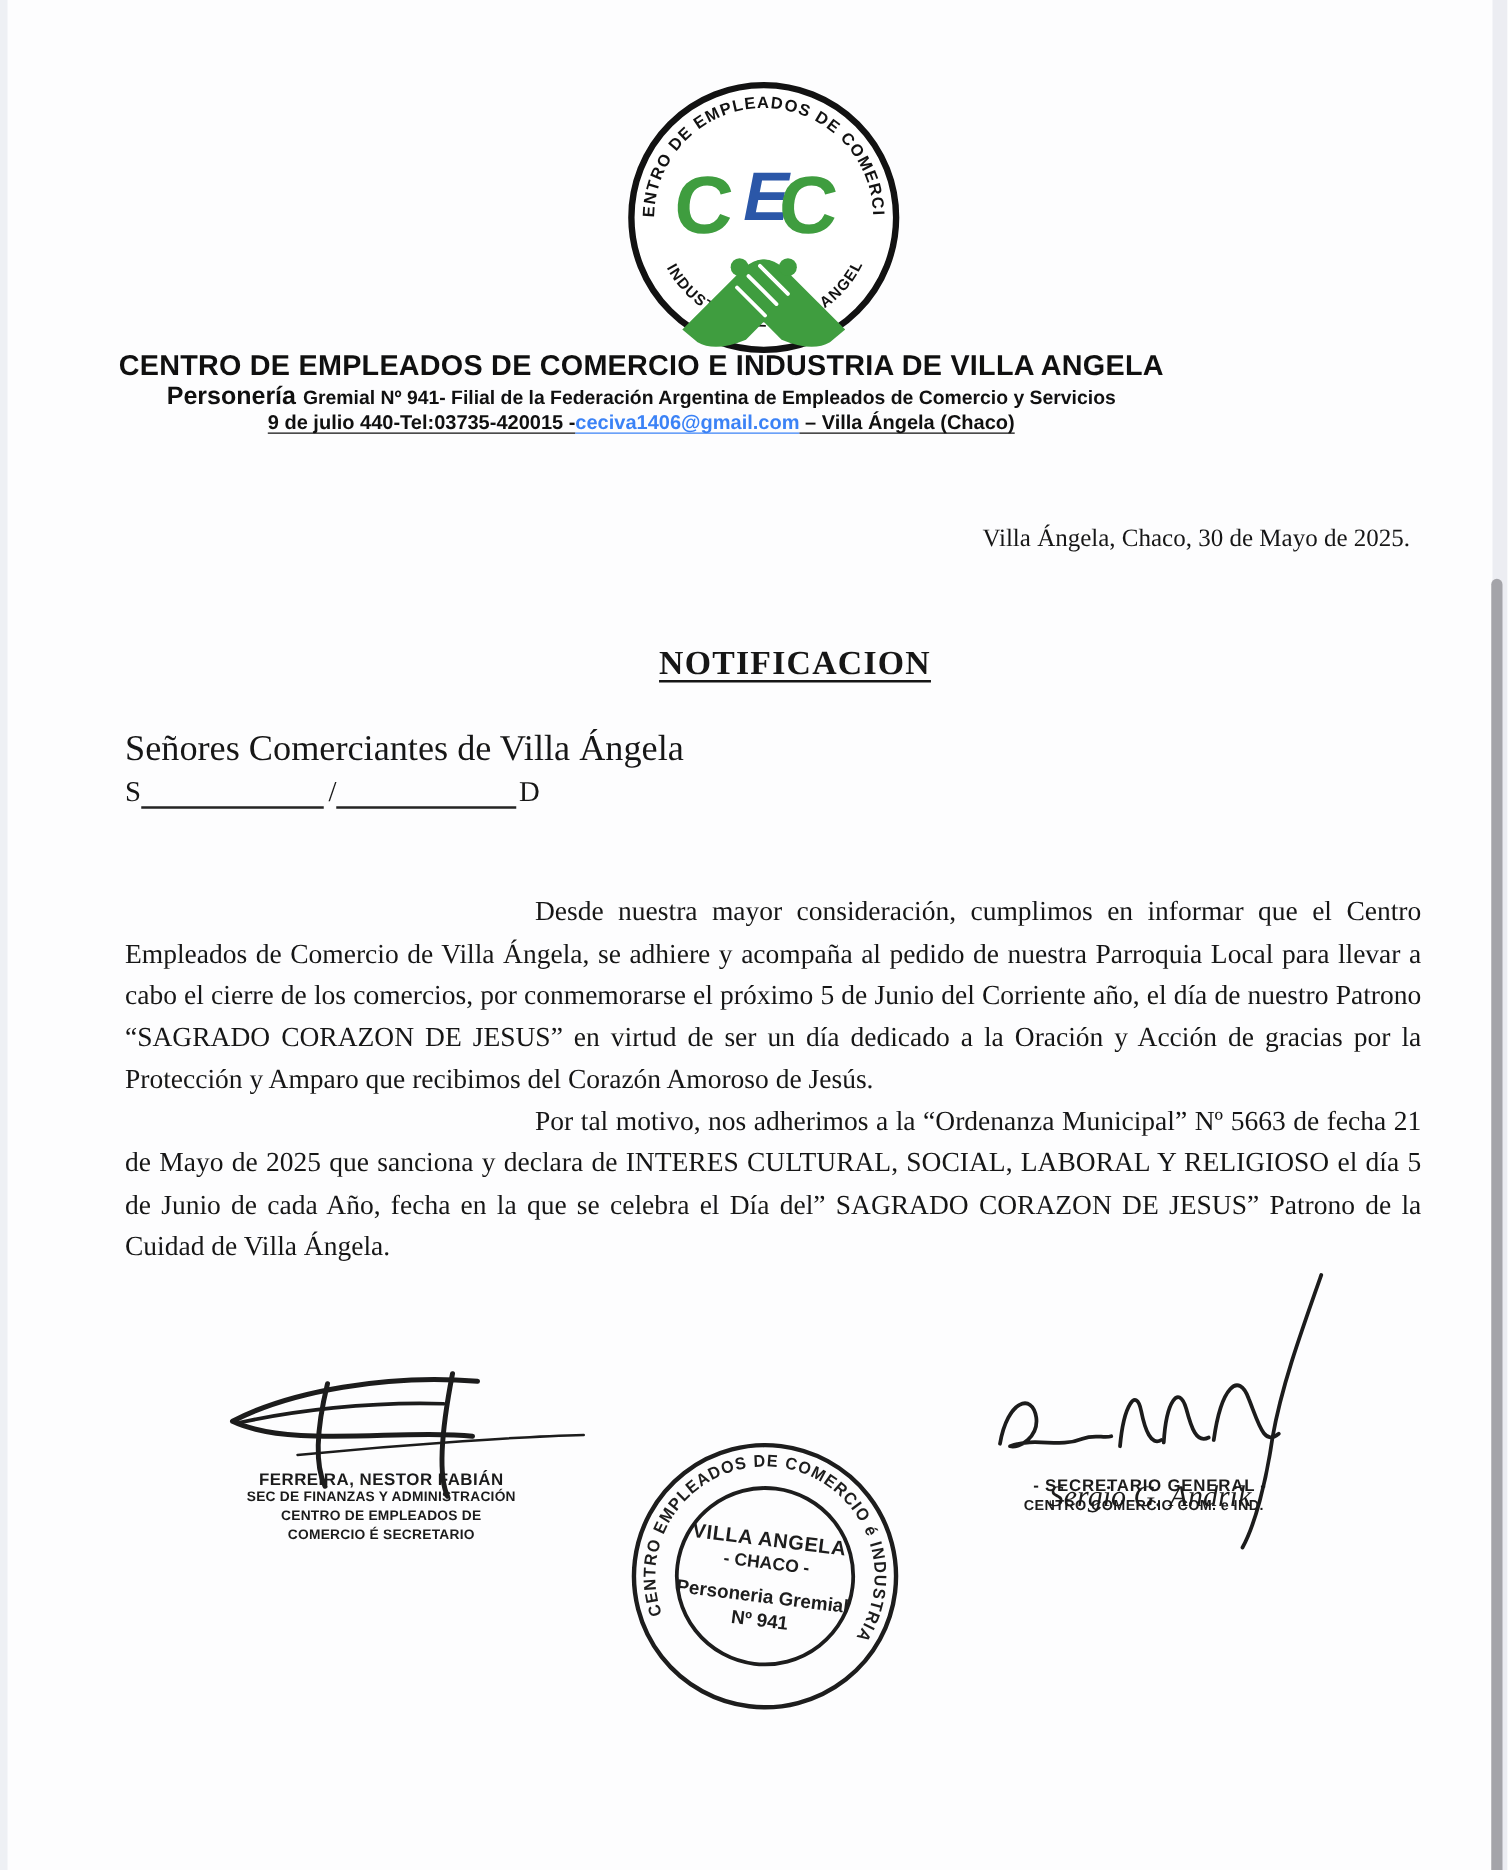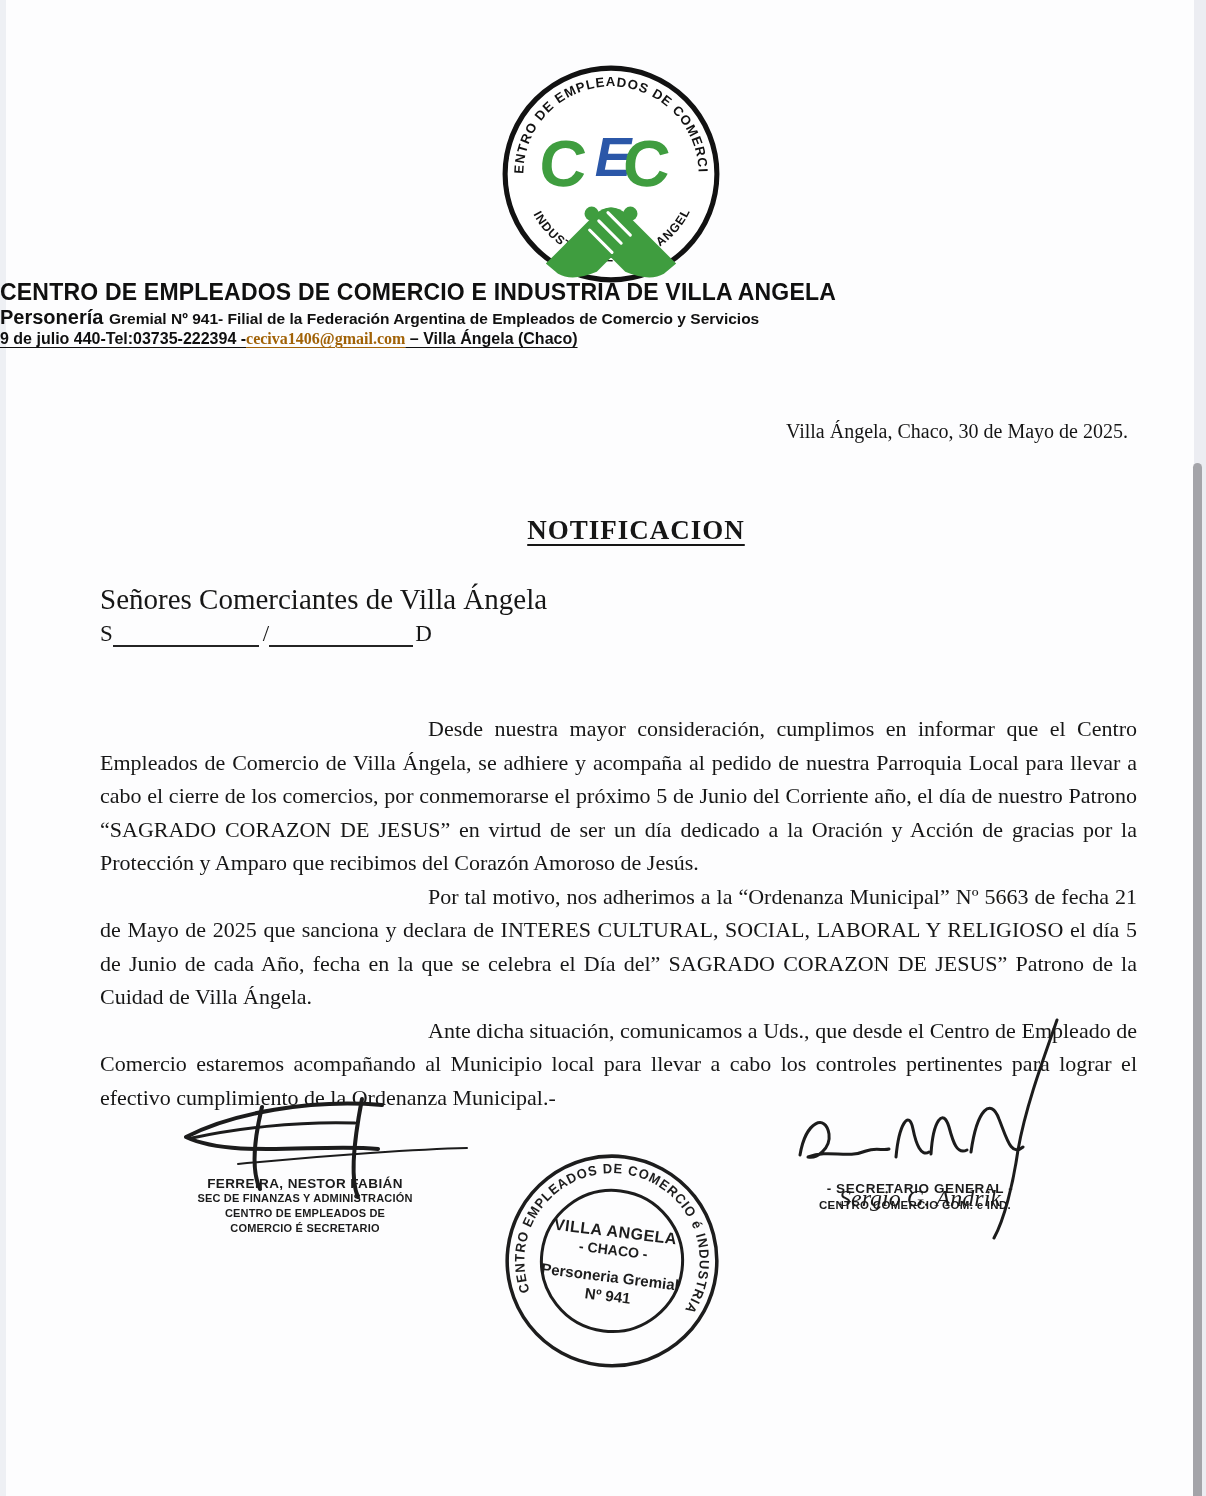--- a/index.html
+++ b/index.html
@@ -10,27 +10,27 @@
     color:#161616;
   }
   .abs{position:absolute;}
   
   .left-edge{left:0;top:0;width:6px;height:1496px;background:#eef0f4;}
   
   .scroll-track{right:0;top:0;width:12px;height:1496px;background:#ecedf2;}
   .scroll-thumb{right:4px;top:463px;width:9px;height:1033px;background:#a4a4a9;border-radius:5px 5px 0 0;}
   
   .logo-wrap{left:499px;top:62px;width:224px;height:224px;}
-  .hdr{left:0;top:0;width:1026px;font-family:"Liberation Sans",sans-serif;font-weight:bold;color:#101010;}
+  .hdr{left:0;top:0;width:1026px;text-align:center;font-family:"Liberation Sans",sans-serif;font-weight:bold;color:#101010;}
   .hdr1{top:279px;font-size:23px;letter-spacing:.2px;}
   .hdr2{top:306px;font-size:15.5px;}
   .hdr2 .lead{font-size:20px;}
   .hdr3{top:330px;font-size:16px;}
   .hdr3 span{text-decoration:underline;text-underline-offset:3px;}
-  .email{color:#a16207;font-family:Liberation Serif, serif;}
+  .email{color:#3b82f6;}
   
   .dateline{top:420px;right:78px;font-size:20px;}
   .doc-title{left:0;top:515px;width:1272px;text-align:center;font-size:27px;font-weight:bold;letter-spacing:1px;text-decoration:underline;text-underline-offset:5px;}
   .addressee{left:100px;top:583px;font-size:29px;}
   .salut{left:100px;top:619px;font-size:23px;display:flex;align-items:flex-end;}
   .blankline{display:inline-block;border-bottom:2px solid #242424;height:26px;}
   .bl1{width:146px;margin-right:4px;}
   .bl2{width:144px;margin-right:2px;}
   .bodytext{left:100px;top:712px;width:1037px;font-size:22px;line-height:33.5px;text-align:justify;}
   .bodytext p{margin:0;text-indent:328px;}
@@ -80,38 +80,37 @@
       <circle cx="129" cy="149" r="7" fill="#3f9d3f"></circle>
     </g>
   </svg>
 </div>
 
 <div class="abs hdr hdr1">CENTRO DE EMPLEADOS DE COMERCIO E INDUSTRIA DE VILLA ANGELA</div>
 <div class="abs hdr hdr2">
   <span class="lead">Personería </span><span>Gremial Nº 941- Filial de la Federación Argentina de Empleados de Comercio y Servicios</span>
 </div>
 <div class="abs hdr hdr3">
-  <span>9 de julio 440-Tel:03735-222394 -</span><span class="email">ceciva1406@gmail.com</span><span> – Villa Ángela (Chaco)</span>
+  <span>9 de julio 440-Tel:03735-420015 -</span><span class="email">ceciva1406@gmail.com</span><span> – Villa Ángela (Chaco)</span>
 </div>
 
 <div class="abs dateline">Villa Ángela, Chaco, 30 de Mayo de 2025.</div>
 <div class="abs doc-title">NOTIFICACION</div>
 <div class="abs addressee">Señores Comerciantes de Villa Ángela</div>
 <div class="abs salut">
   <span>S</span>
     <span class="blankline bl1"></span>
     <span>/</span>
     <span class="blankline bl2"></span>
     <span>D</span>
 </div>
 
 <div class="abs bodytext">
   <p>Desde nuestra mayor consideración, cumplimos en informar que el Centro Empleados de Comercio de Villa Ángela, se adhiere y acompaña al pedido de nuestra Parroquia Local para llevar a cabo el cierre de los comercios, por conmemorarse el próximo 5 de Junio del Corriente año, el día de nuestro Patrono “SAGRADO CORAZON DE JESUS” en virtud de ser un día dedicado a la Oración y Acción de gracias por la Protección y Amparo que recibimos del Corazón Amoroso de Jesús.</p>
   <p>Por tal motivo, nos adherimos a la “Ordenanza Municipal” Nº 5663 de fecha 21 de Mayo de 2025 que sanciona y declara de INTERES CULTURAL, SOCIAL, LABORAL Y RELIGIOSO el día 5 de Junio de cada Año, fecha en la que se celebra el Día del” SAGRADO CORAZON DE JESUS” Patrono de la Cuidad de Villa Ángela.</p>
-  <p>Ante dicha situación, comunicamos a Uds., que desde el Centro de Empleado de Comercio estaremos acompañando al Municipio local para llevar a cabo los controles pertinentes para lograr el efectivo cumplimiento de la Ordenanza Municipal.-</p>
 </div>
 
 <svg class="abs sig-svg sig-left-svg" viewBox="0 0 900 125">
   <g stroke="#1c1c1c" fill="none" stroke-linecap="round" stroke-linejoin="round">
     <path d="M 232,20 C 160,14 82,28 36,52 C 82,74 172,58 228,64" stroke-width="4"></path>
     <path d="M 205,38 C 145,36 84,44 42,53" stroke-width="3"></path>
     <path d="M 112,22 C 104,55 101,85 110,104" stroke-width="4"></path>
     <path d="M 212,14 C 205,50 199,92 208,112" stroke-width="4"></path>
     <path d="M 88,79 C 180,70 272,64 317,63" stroke-width="2"></path>
   </g>

